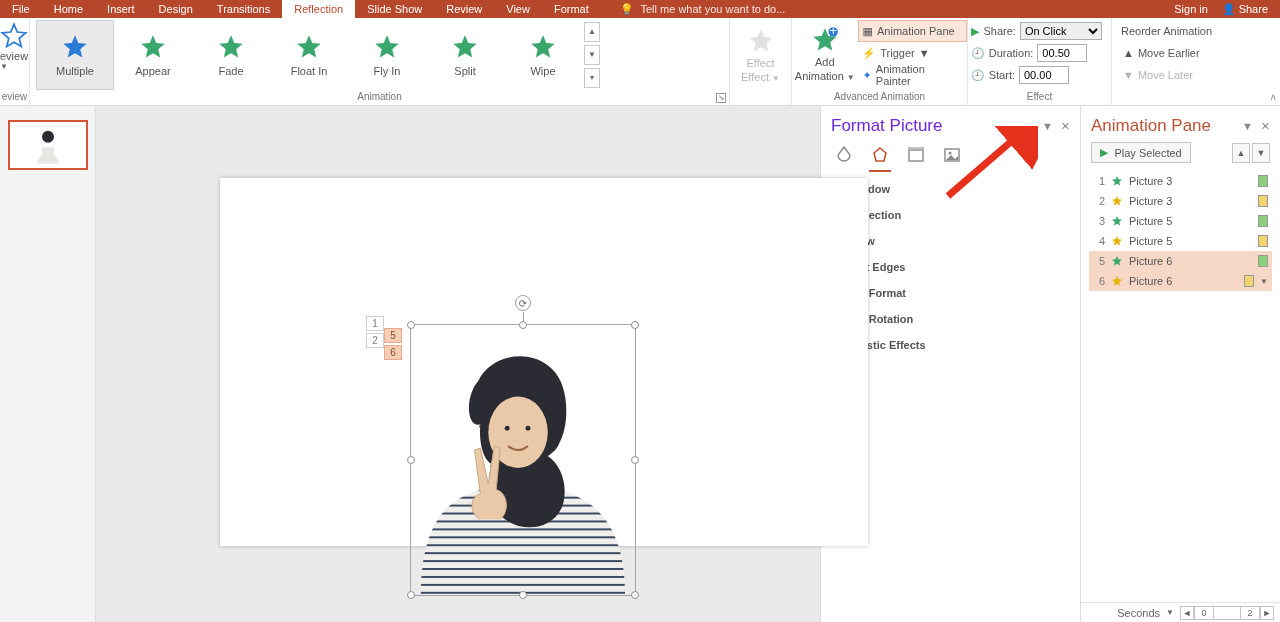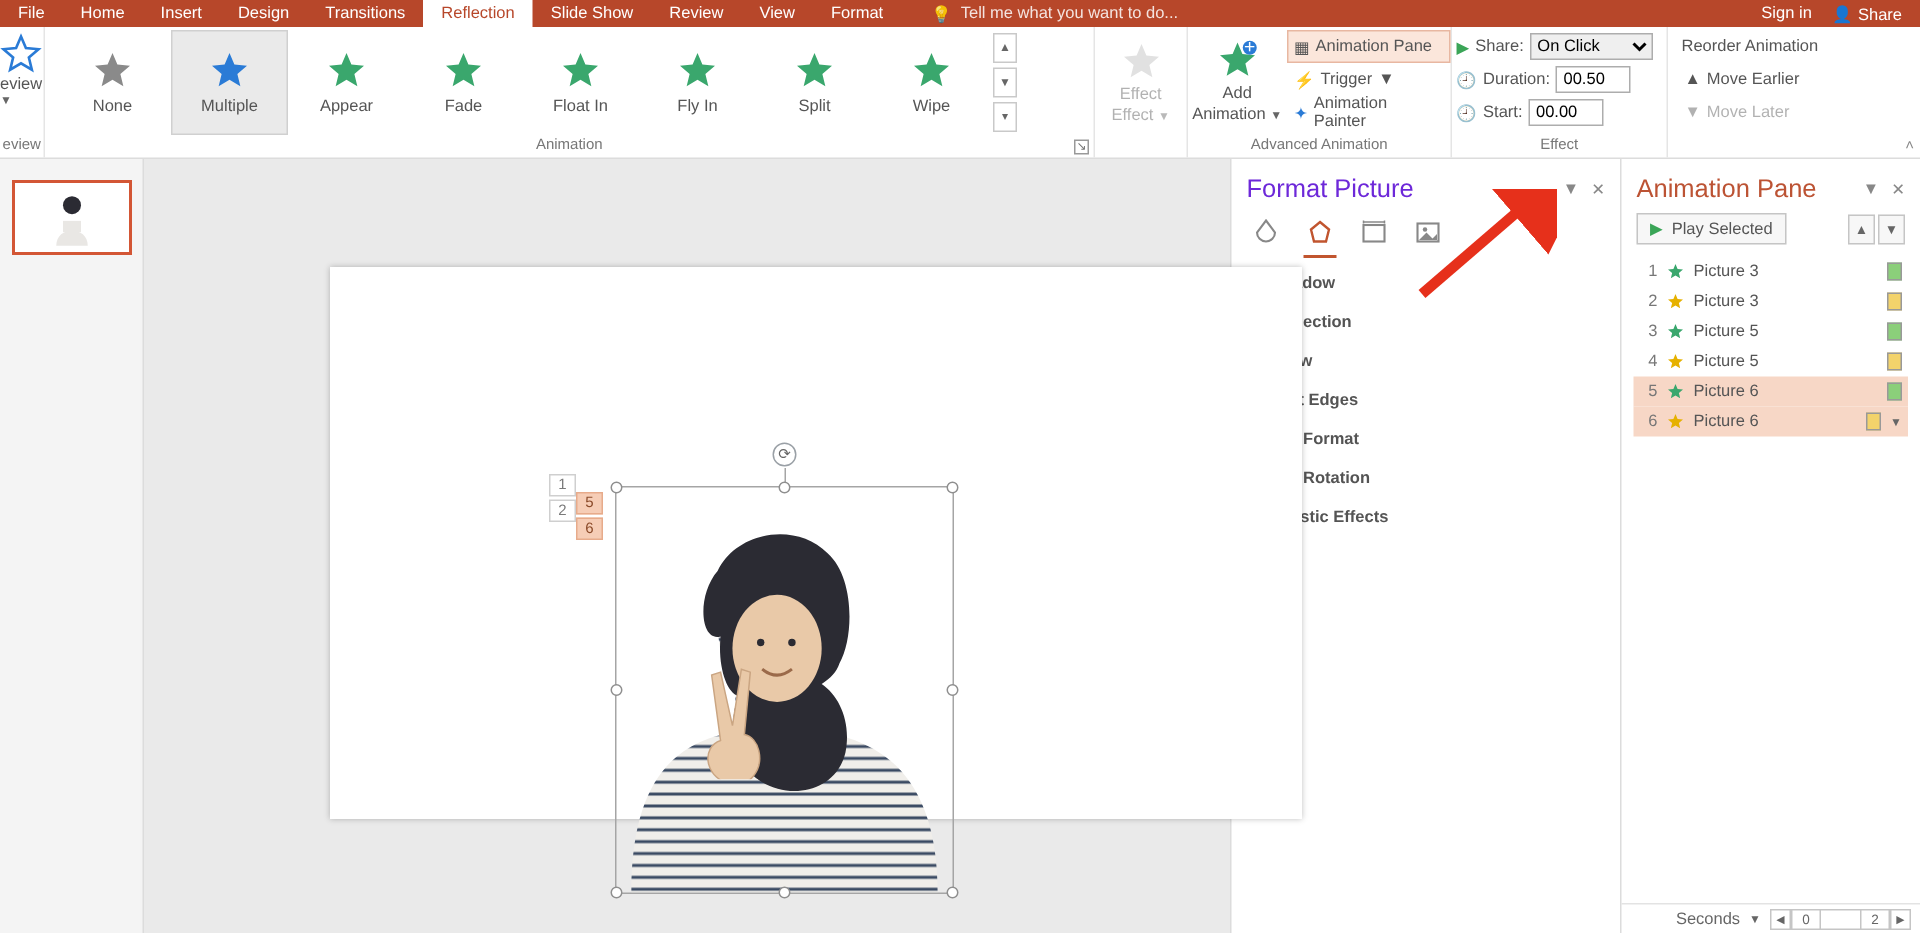--- a/index.html
+++ b/index.html
@@ -148,26 +148,20 @@
           <polygon points="12,2 14.8,8.6 22,9.3 16.5,14 18.2,21 12,17.3 5.8,21 7.5,14 2,9.3 9.2,8.6" fill="none" stroke="#2a7bd6" stroke-width="1.5"></polygon>
         </svg>
       <span style="color:#555">eview</span>
       <span style="font-size:8px;color:#666">▼</span>
     </div>
     <div class="grp-label">eview</div>
   </div>
 
   <div class="grp grp-anim">
     <div class="grp-body anim-gallery" id="gallery">
-        <div class="anim-item">
-          <svg class="star" viewBox="0 0 24 24">
-            <polygon points="12,2 14.8,8.6 22,9.3 16.5,14 18.2,21 12,17.3 5.8,21 7.5,14 2,9.3 9.2,8.6" fill="#8a8a8a"></polygon>
-          </svg>
-          <span class="lbl">None</span>
-        </div>
         <div class="anim-item sel">
           <svg class="star" viewBox="0 0 24 24">
             <polygon points="12,2 14.8,8.6 22,9.3 16.5,14 18.2,21 12,17.3 5.8,21 7.5,14 2,9.3 9.2,8.6" fill="#2a7bd6"></polygon>
           </svg>
           <span class="lbl">Multiple</span>
         </div>
         <div class="anim-item">
           <svg class="star" viewBox="0 0 24 24">
             <polygon points="12,2 14.8,8.6 22,9.3 16.5,14 18.2,21 12,17.3 5.8,21 7.5,14 2,9.3 9.2,8.6" fill="#3aa76d"></polygon>
           </svg>

